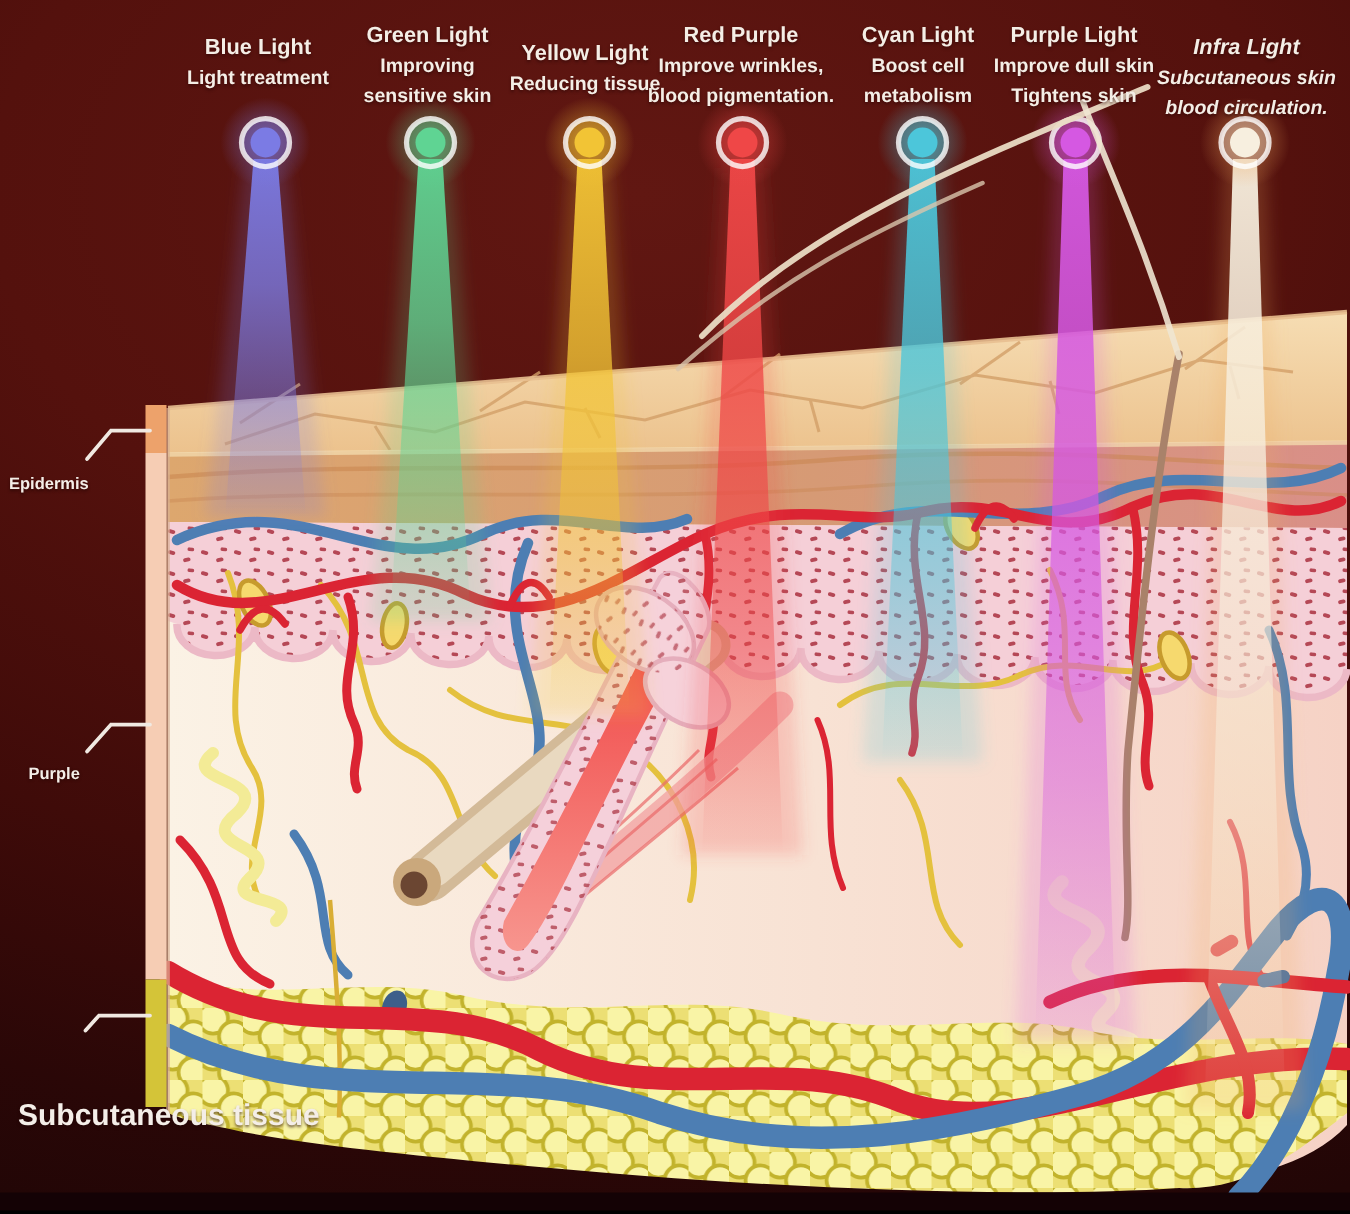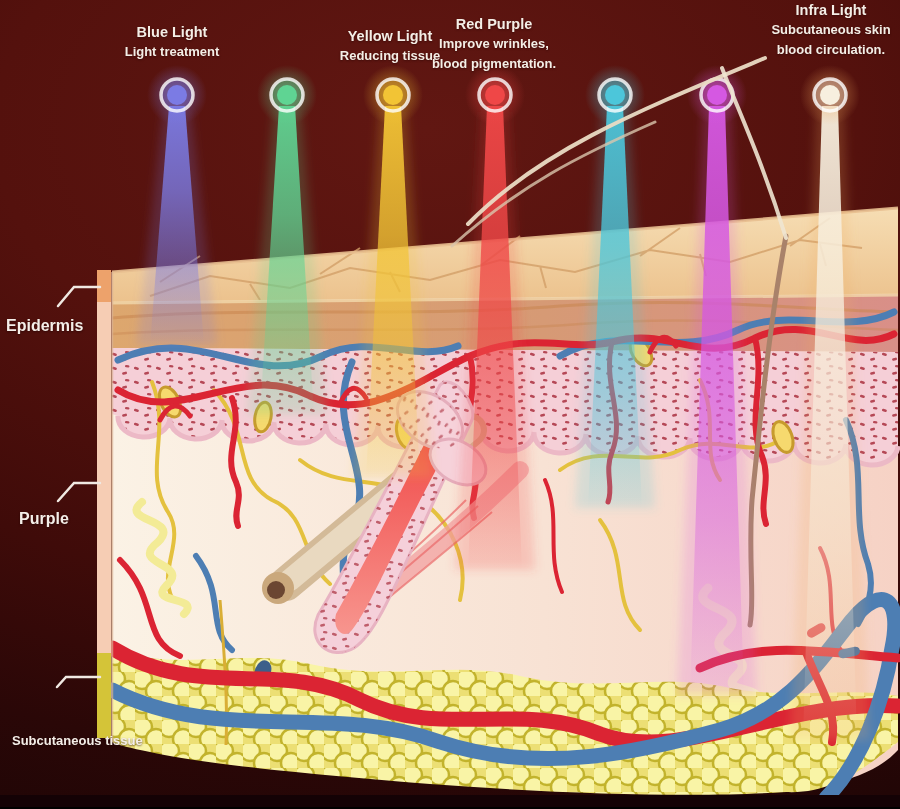--- a/index.html
+++ b/index.html
@@ -12,24 +12,24 @@
   .stage svg{position:absolute;left:0;top:0;}
   .light-label{
     position:absolute;transform:translateX(-50%);
     text-align:center;color:#f4eee6;font-weight:700;
     font-size:13.5px;line-height:20px;white-space:nowrap;
     text-shadow:0 1px 2px rgba(40,5,5,.55);
   }
   .light-label .t{font-size:14.5px;display:block;}
   .light-label .d{display:block;font-size:13px;}
   .layer-label{
-    position:absolute;color:#f4eee8;font-weight:600;font-size:16px;
+    position:absolute;color:#f4eee8;font-weight:600;font-size:11px;
     text-shadow:0 1px 2px rgba(30,4,4,.6);white-space:nowrap;
   }
-  .layer-label.big{font-size:13px;}
+  .layer-label.big{font-size:20px;}
   .bottom-bar{position:absolute;left:0;bottom:0;width:900px;height:12px;background:#140205;}
 </style>
 </head>
 <body>
 
 <div class="stage">
 
   <svg width="900" height="809" viewBox="0 0 900 809">
     <defs>
       <linearGradient id="topFace" x1="0" y1="0" x2="0" y2="1">
@@ -324,30 +324,45 @@
       <path d="M100,287 L74,287 L58,306"></path>
       <path d="M100,483 L74,483 L58,501"></path>
       <path d="M100,677 L66,677 L57,687"></path>
     </g>
   </svg>
 
   <div class="light-label" style="left:172px;top:22px;">
     <span class="t">Blue Light</span>
     <span class="d">Light treatment</span>
   </div>
+  <div class="light-label" style="left:285px;top:14px;">
+    <span class="t">Green Light</span>
+    <span class="d">Improving</span>
+    <span class="d">sensitive skin</span>
+  </div>
   <div class="light-label" style="left:390px;top:26px;">
     <span class="t">Yellow Light</span>
     <span class="d">Reducing tissue</span>
   </div>
   <div class="light-label" style="left:494px;top:14px;">
     <span class="t">Red Purple</span>
     <span class="d">Improve wrinkles,</span>
     <span class="d">blood pigmentation.</span>
   </div>
-  <div class="light-label" style="left:831px;top:0;">
+  <div class="light-label" style="left:612px;top:14px;">
+    <span class="t">Cyan Light</span>
+    <span class="d">Boost cell</span>
+    <span class="d">metabolism</span>
+  </div>
+  <div class="light-label" style="left:716px;top:14px;">
+    <span class="t">Purple Light</span>
+    <span class="d">Improve dull skin</span>
+    <span class="d">Tightens skin</span>
+  </div>
+  <div class="light-label" style="left:831px;top:22px;font-style:italic;">
     <span class="t">Infra Light</span>
     <span class="d">Subcutaneous skin</span>
     <span class="d">blood circulation.</span>
   </div>
 
   <div class="layer-label" style="left:6px;top:317px;">Epidermis</div>
   <div class="layer-label" style="left:19px;top:510px;">Purple</div>
   <div class="layer-label big" style="left:12px;top:733px;">Subcutaneous tissue</div>
 
   <div class="bottom-bar"></div>

